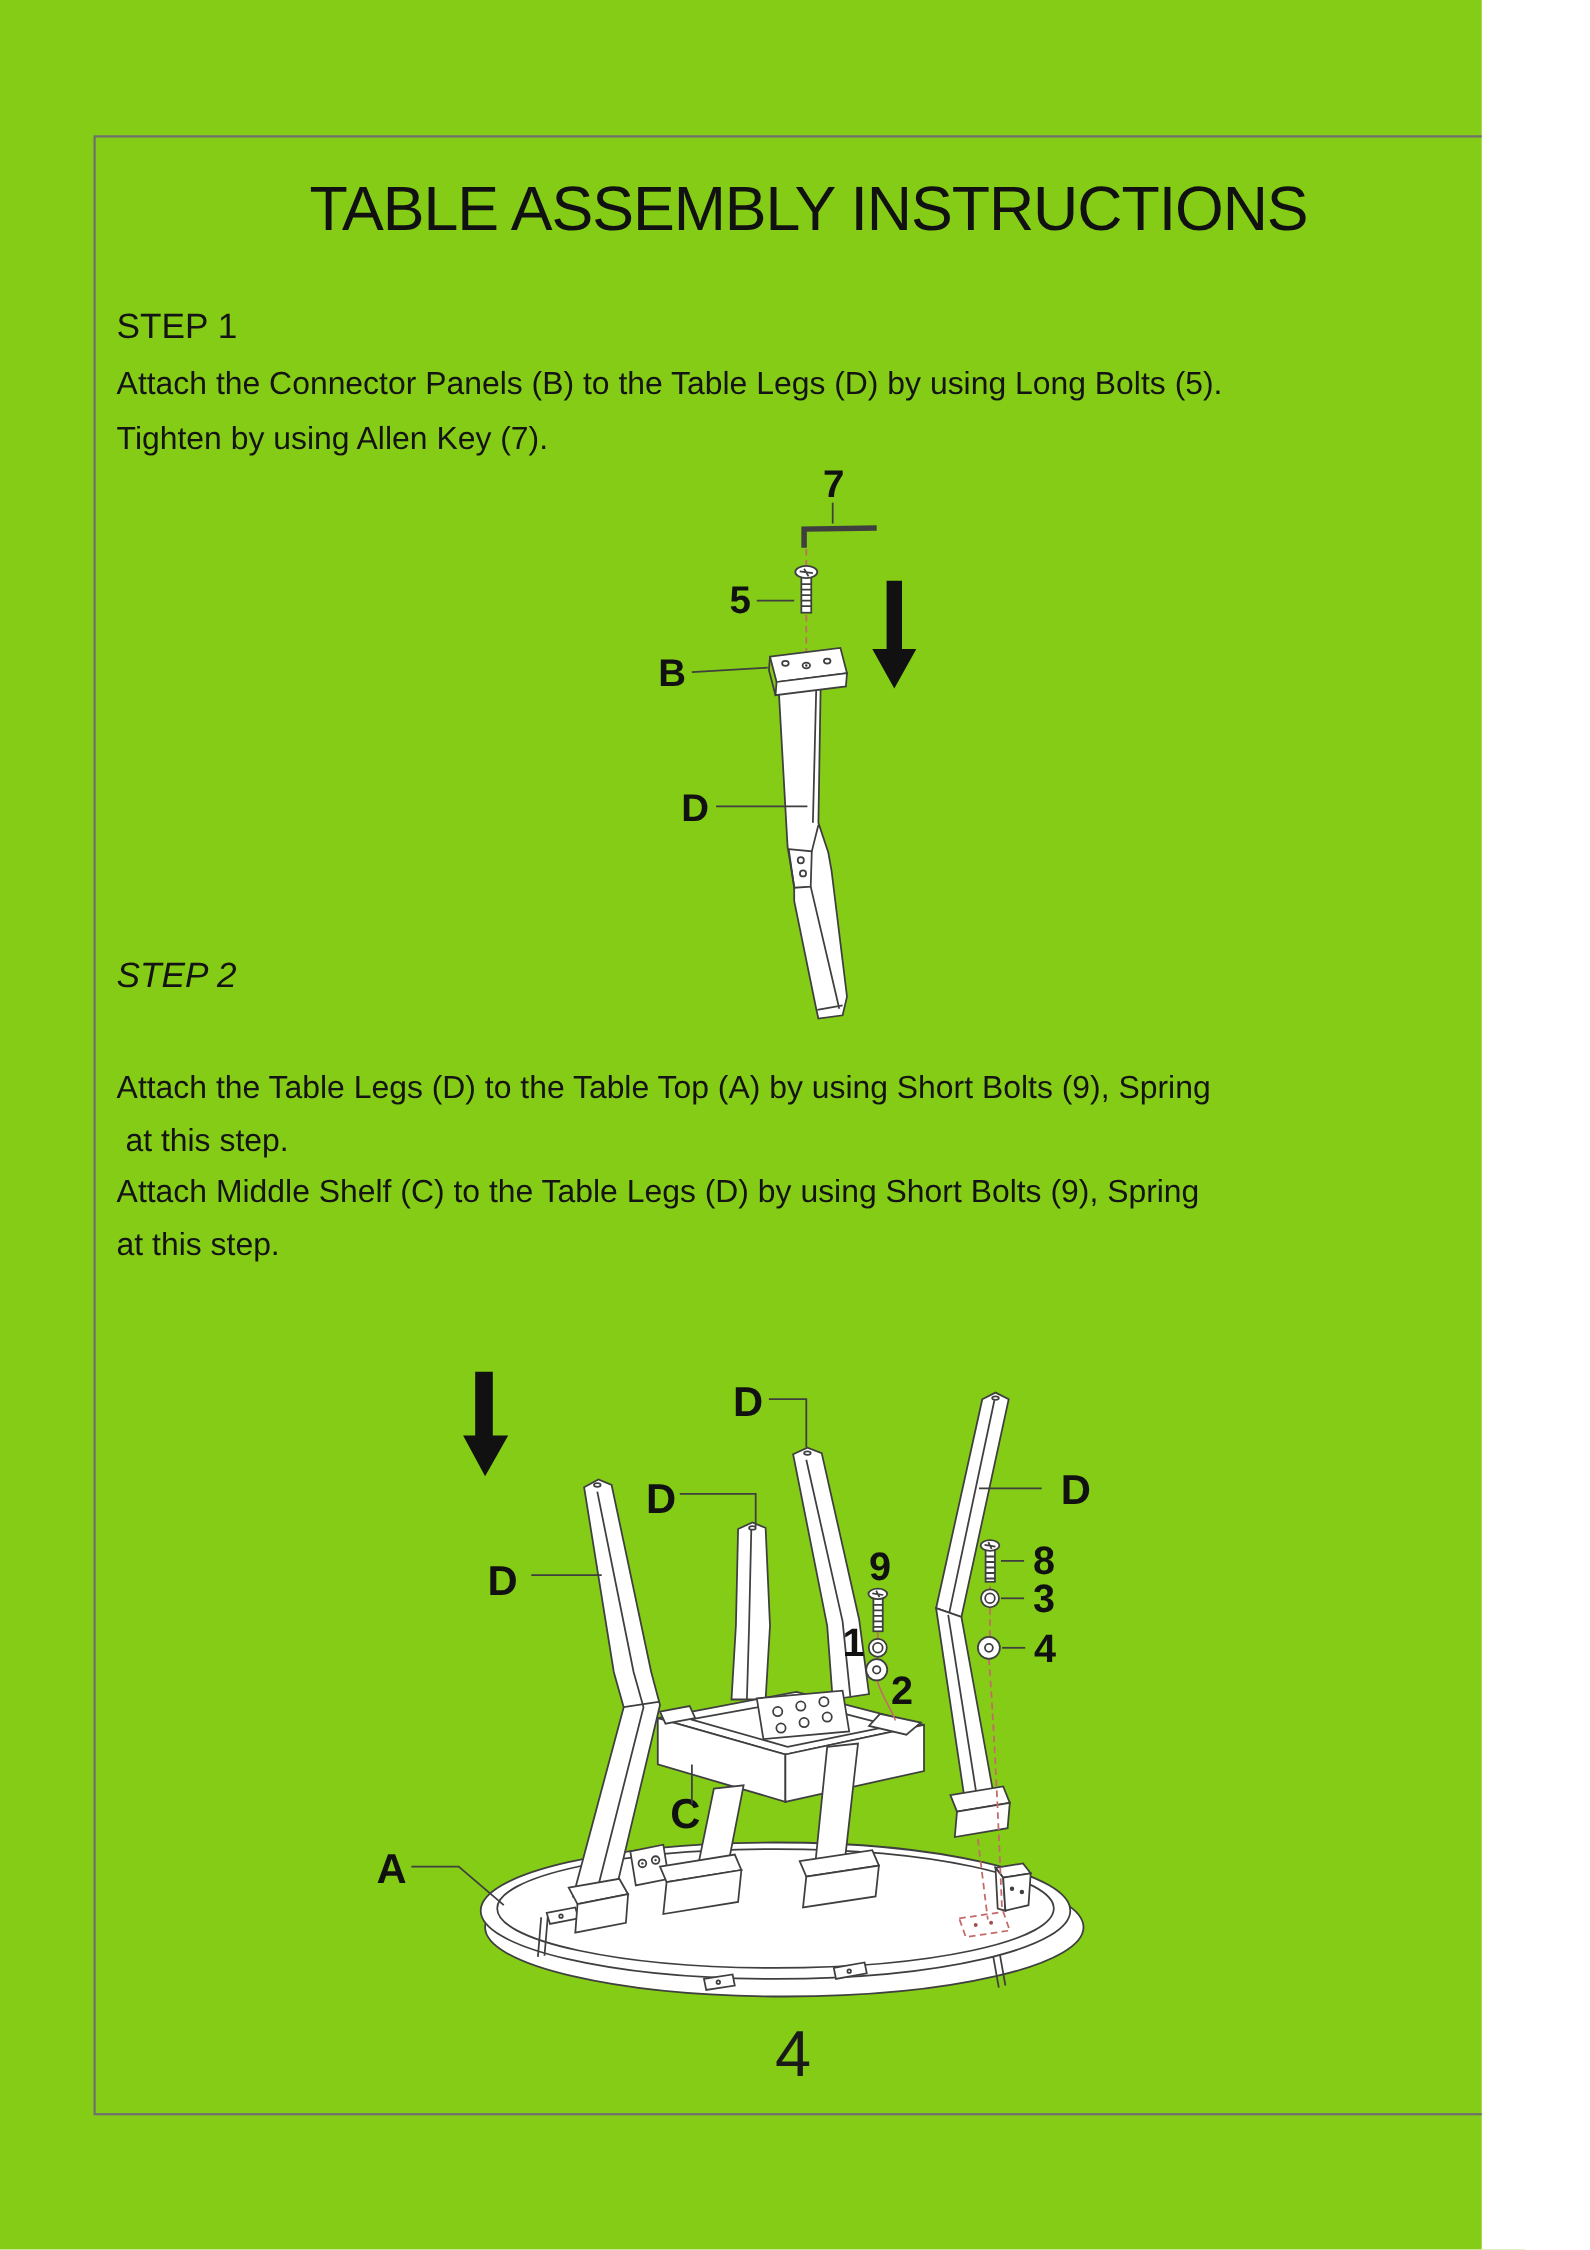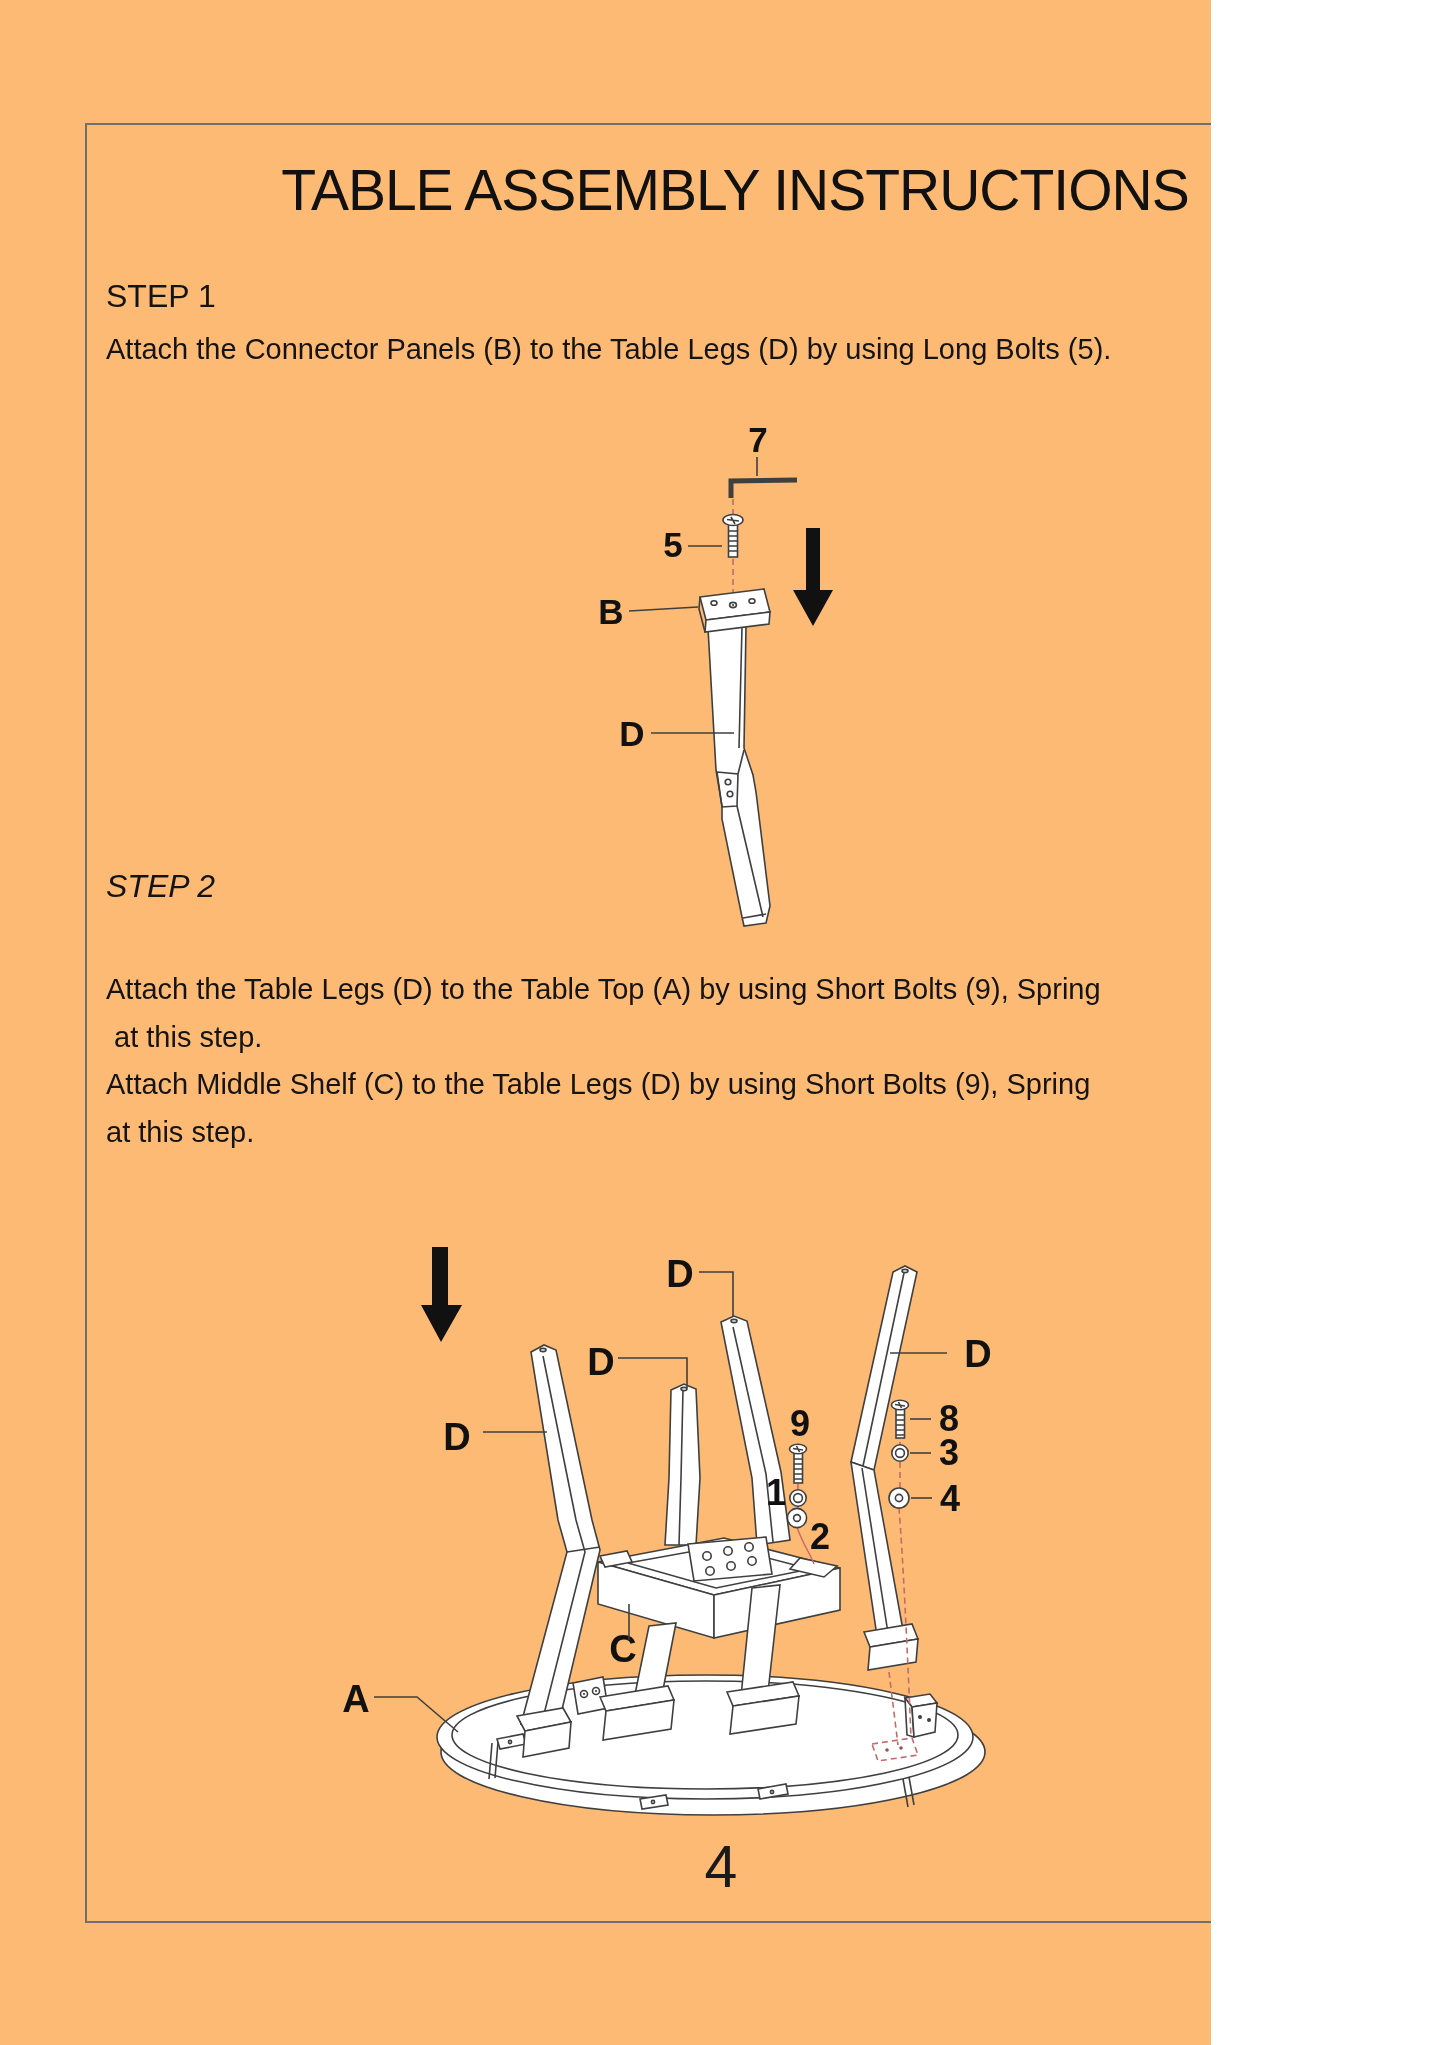--- a/index.html
+++ b/index.html
@@ -1,19 +1,19 @@
 <!DOCTYPE html>
 <html><head>
 <meta charset="utf-8">
 <style>
   html,body{margin:0;padding:0;background:#ffffff;}
   .page{
     position:relative;
-    width:1211px;height:2045px;
-    background:#fdba74;
+    width:1347px;height:2045px;
+    background:#84cc16;
     font-family:"Liberation Sans",sans-serif;
     color:#161616;
     overflow:hidden;
   }
   .sheet-border{
     position:absolute;
     left:85px;top:123px;width:1272px;height:1800px;
     border:2px solid #6f6f6f;
     box-sizing:border-box;
   }
@@ -65,20 +65,21 @@
 
 <div class="page">
 
   <div class="sheet-border"></div>
 
   <div class="doc-title">TABLE ASSEMBLY INSTRUCTIONS</div>
 
   <div class="step-heading" style="top:278px;">STEP 1</div>
   <div class="step-body step1-body" style="top:324px;">
     <div class="line">Attach the Connector Panels (B) to the Table Legs (D) by using Long Bolts (5).</div>
+    <div class="line">Tighten by using Allen Key (7).</div>
   </div>
 
   <svg style="left:560px;top:420px;" width="320" height="540" viewBox="560 420 320 540">
 
     <path class="red" d="M 733,499 L 733,600"></path>
 
     <g>
       <path class="ln" style="stroke-width:5" d="M 731,498 L 731,481 L 797,480"></path>
     </g>
     <text class="lblA" x="758" y="452">7</text>

